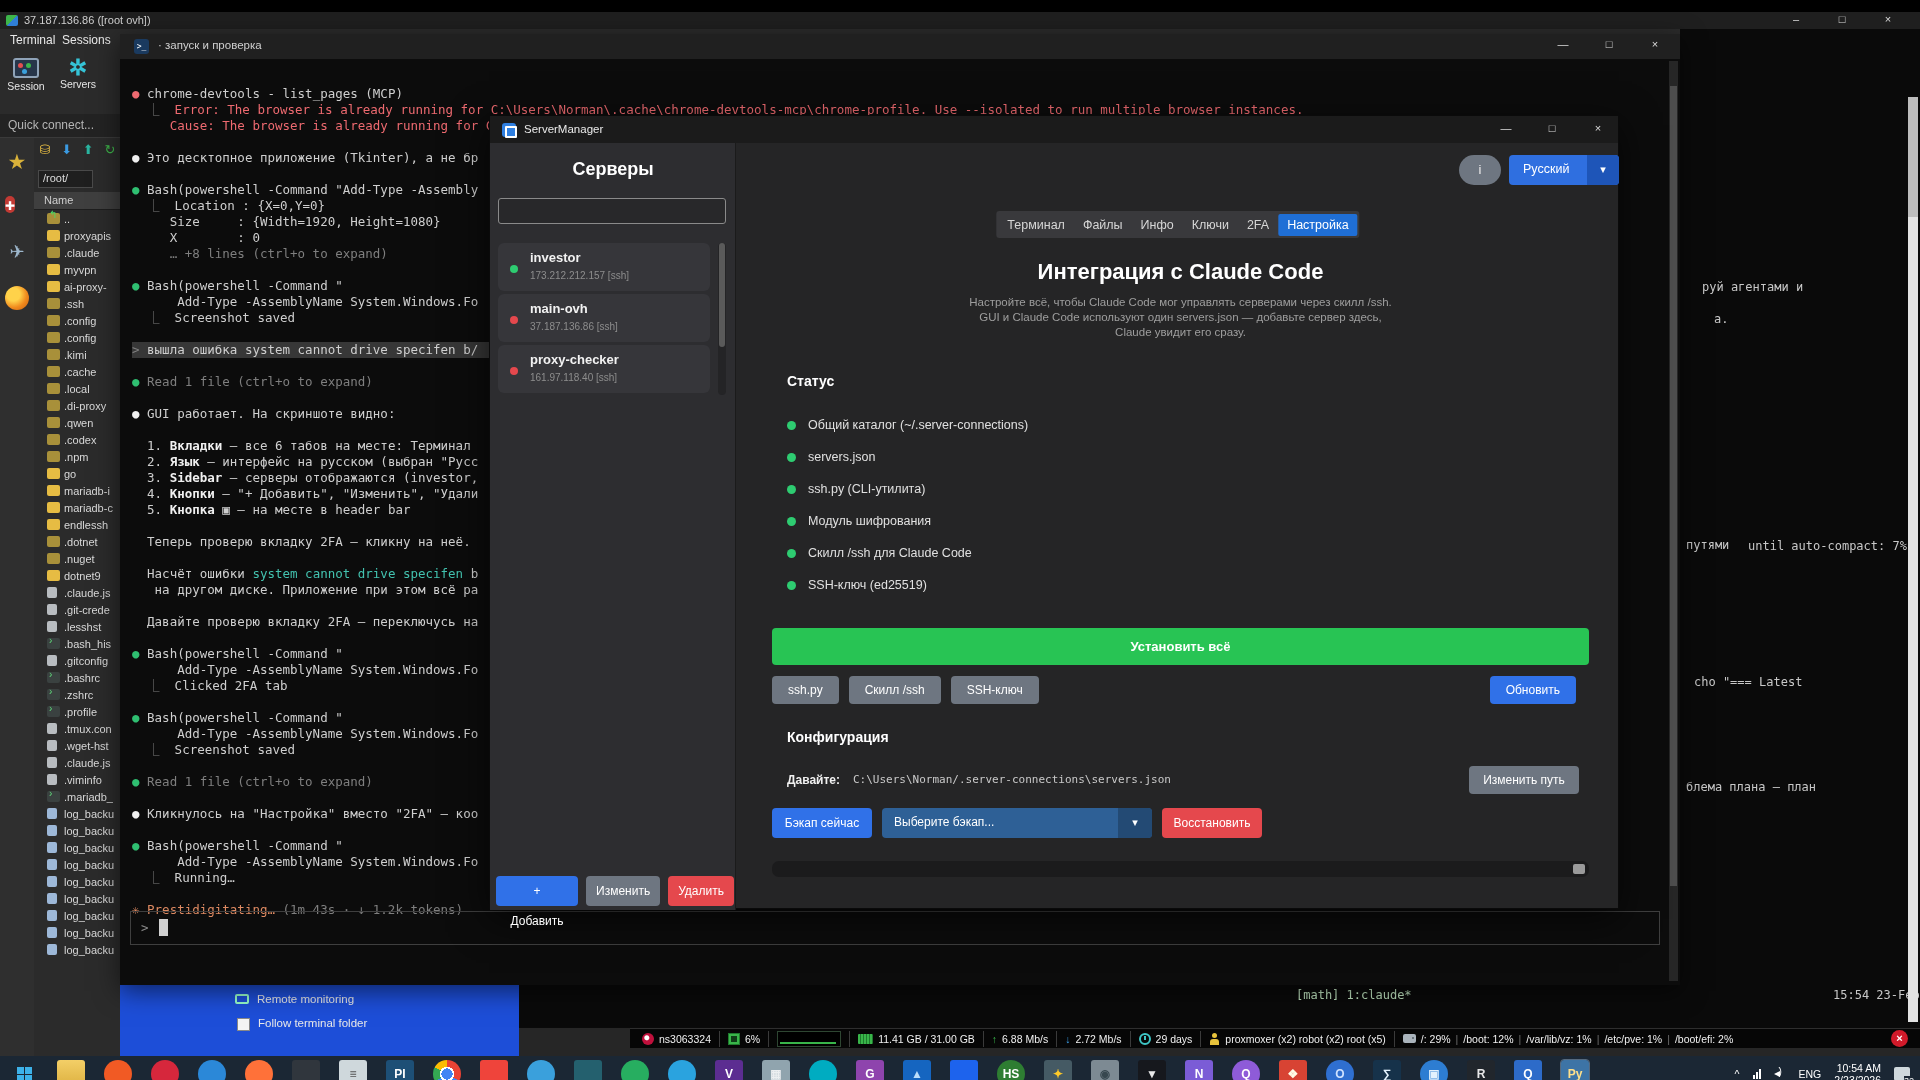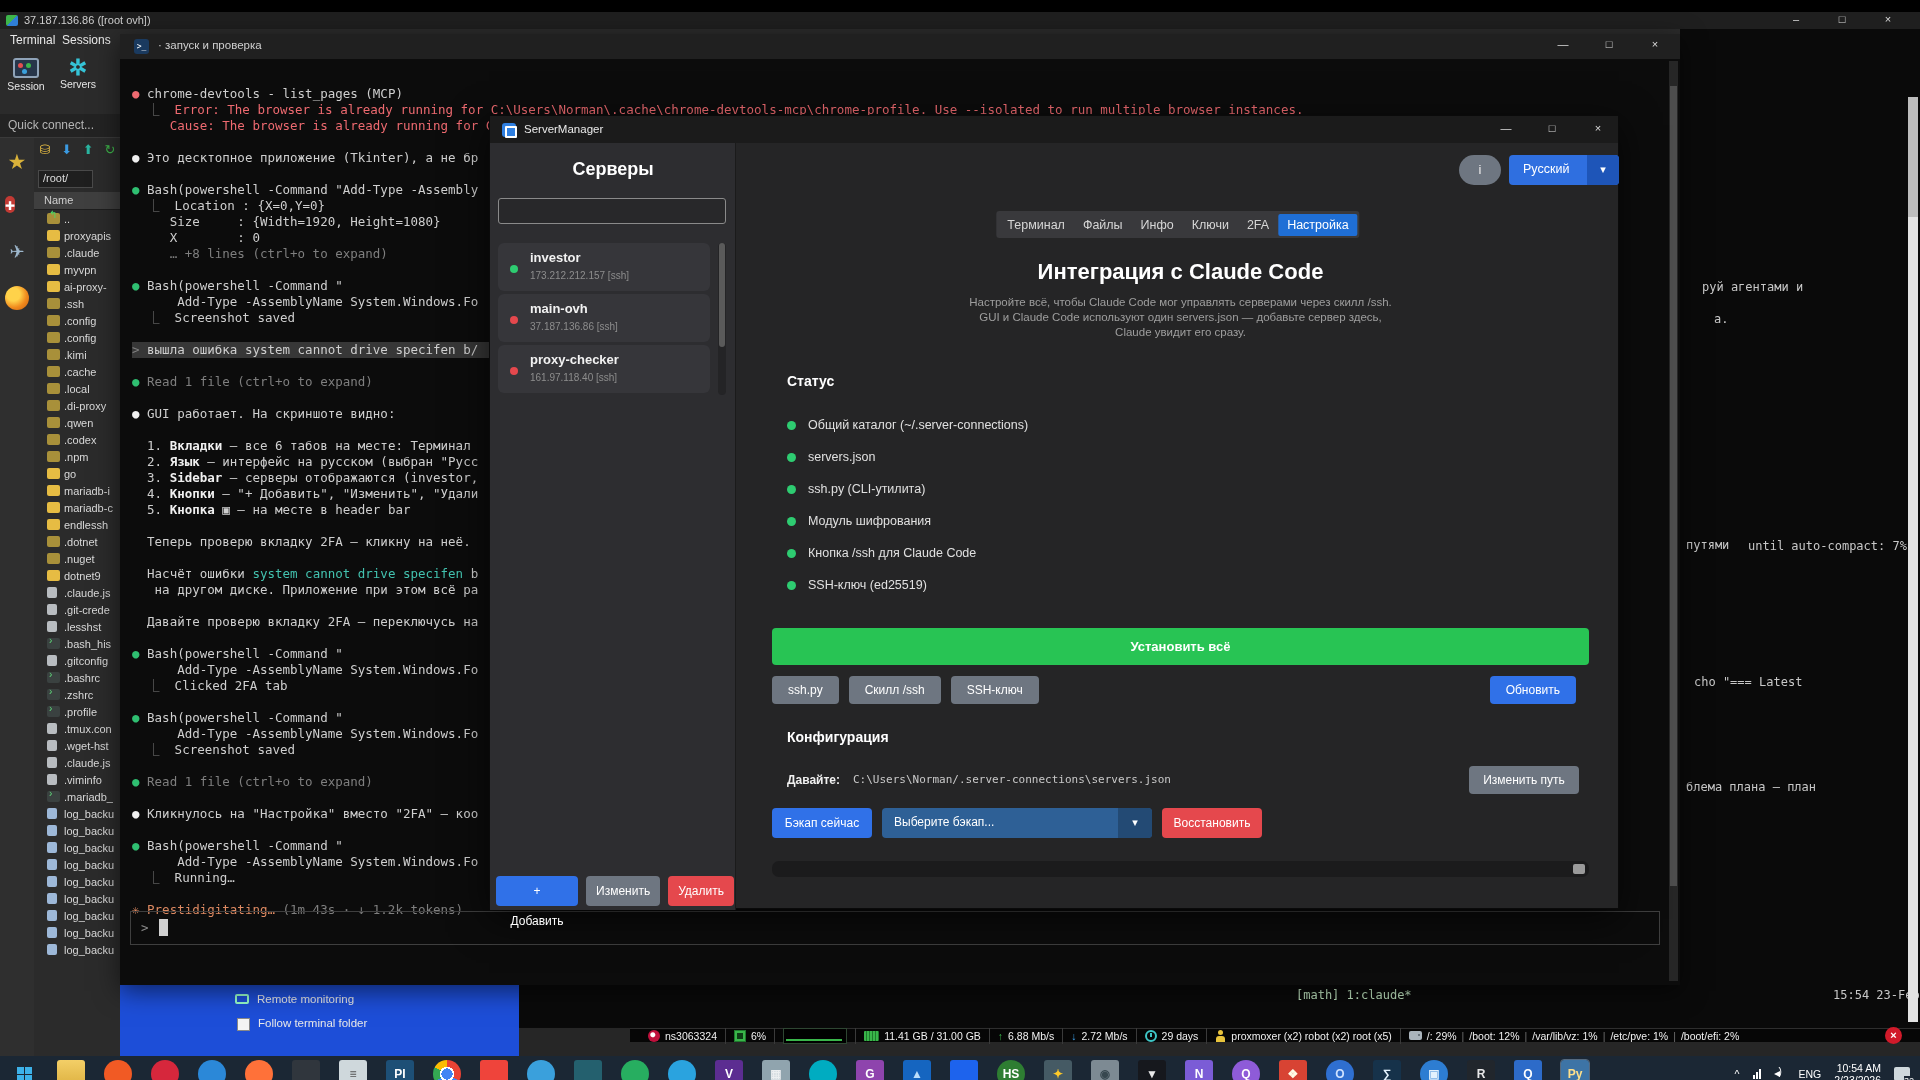--- a/index.html
+++ b/index.html
@@ -53,22 +53,22 @@
   #mx-follow-label { position:absolute; left:138px; top:32px; }
 
   
   #bgterm-right { left:1680px; top:17px; width:240px; height:999px; background:#0a0a0a; }
   #bgterm-strip { left:519px; top:973px; width:1161px; height:43px; background:#0a0a0a; }
   .frag { position:absolute; color:#c8c8c8; font-size:12px; white-space:pre; }
   #bg-scroll { position:absolute; left:1908px; top:85px; width:10px; height:925px; background:#e3e3e3; }
   #bg-scroll::before { content:""; position:absolute; left:0; top:0; width:10px; height:120px; background:#bdbdbd; }
 
   
-  #mon-row { left:630px; top:1016px; width:1290px; height:14px; background:#060606; border-top:1px solid #2e2e2e;
-             display:flex; align-items:center; gap:8px; padding:0 18px; color:#f0f0f0; font-size:10.5px; white-space:nowrap; }
+  #mon-row { left:630px; top:1016px; width:1290px; height:20px; background:#060606; border-top:1px solid #2e2e2e;
+             display:flex; align-items:center; gap:8px; padding:0 12px; color:#f0f0f0; font-size:10.5px; white-space:nowrap; }
   .msep { width:1px; height:16px; background:#3a3a3a; }
   .mitem { display:flex; align-items:center; gap:5px; }
   .mi { display:inline-block; }
   .mi-host { width:12px; height:12px; border-radius:50%; background:radial-gradient(circle at 40% 40%, #fff 0 2px, #c0103c 3px 100%); }
   .mi-cpu { width:12px; height:12px; background:#39b54a; border:1px solid #1f7a2d; position:relative; }
   .mi-cpu::before { content:""; position:absolute; left:2px; top:2px; width:6px; height:6px; background:#0f3d17; }
   .mi-graph { width:64px; height:16px; background:#000; border:1px solid #2e4632; position:relative; }
   .mi-graph::before { content:""; position:absolute; left:2px; bottom:2px; width:56px; height:2px; background:#39b54a; }
   .mi-ram { width:15px; height:10px; background:repeating-linear-gradient(90deg,#39b54a 0 2px,#1f7a2d 2px 3px); border-radius:1px; }
   .mi-up { color:#39b54a; font-weight:bold; } .mi-down { color:#3b9ae1; font-weight:bold; }
@@ -563,21 +563,21 @@
           <div class="st">
             <span class="gd"></span>
             <span>ssh.py (CLI-утилита)</span>
           </div>
           <div class="st">
             <span class="gd"></span>
             <span>Модуль шифрования</span>
           </div>
           <div class="st">
             <span class="gd"></span>
-            <span>Кнопка /ssh для Claude Code</span>
+            <span>Скилл /ssh для Claude Code</span>
           </div>
           <div class="st">
             <span class="gd"></span>
             <span>SSH-ключ (ed25519)</span>
           </div>
         </div>
       <div id="sm-install" class="btn b-green">Установить всё</div>
       <div id="sm-comp">
         <div class="btn b-gray">ssh.py</div>
           <div class="btn b-gray">Скилл /ssh</div>

